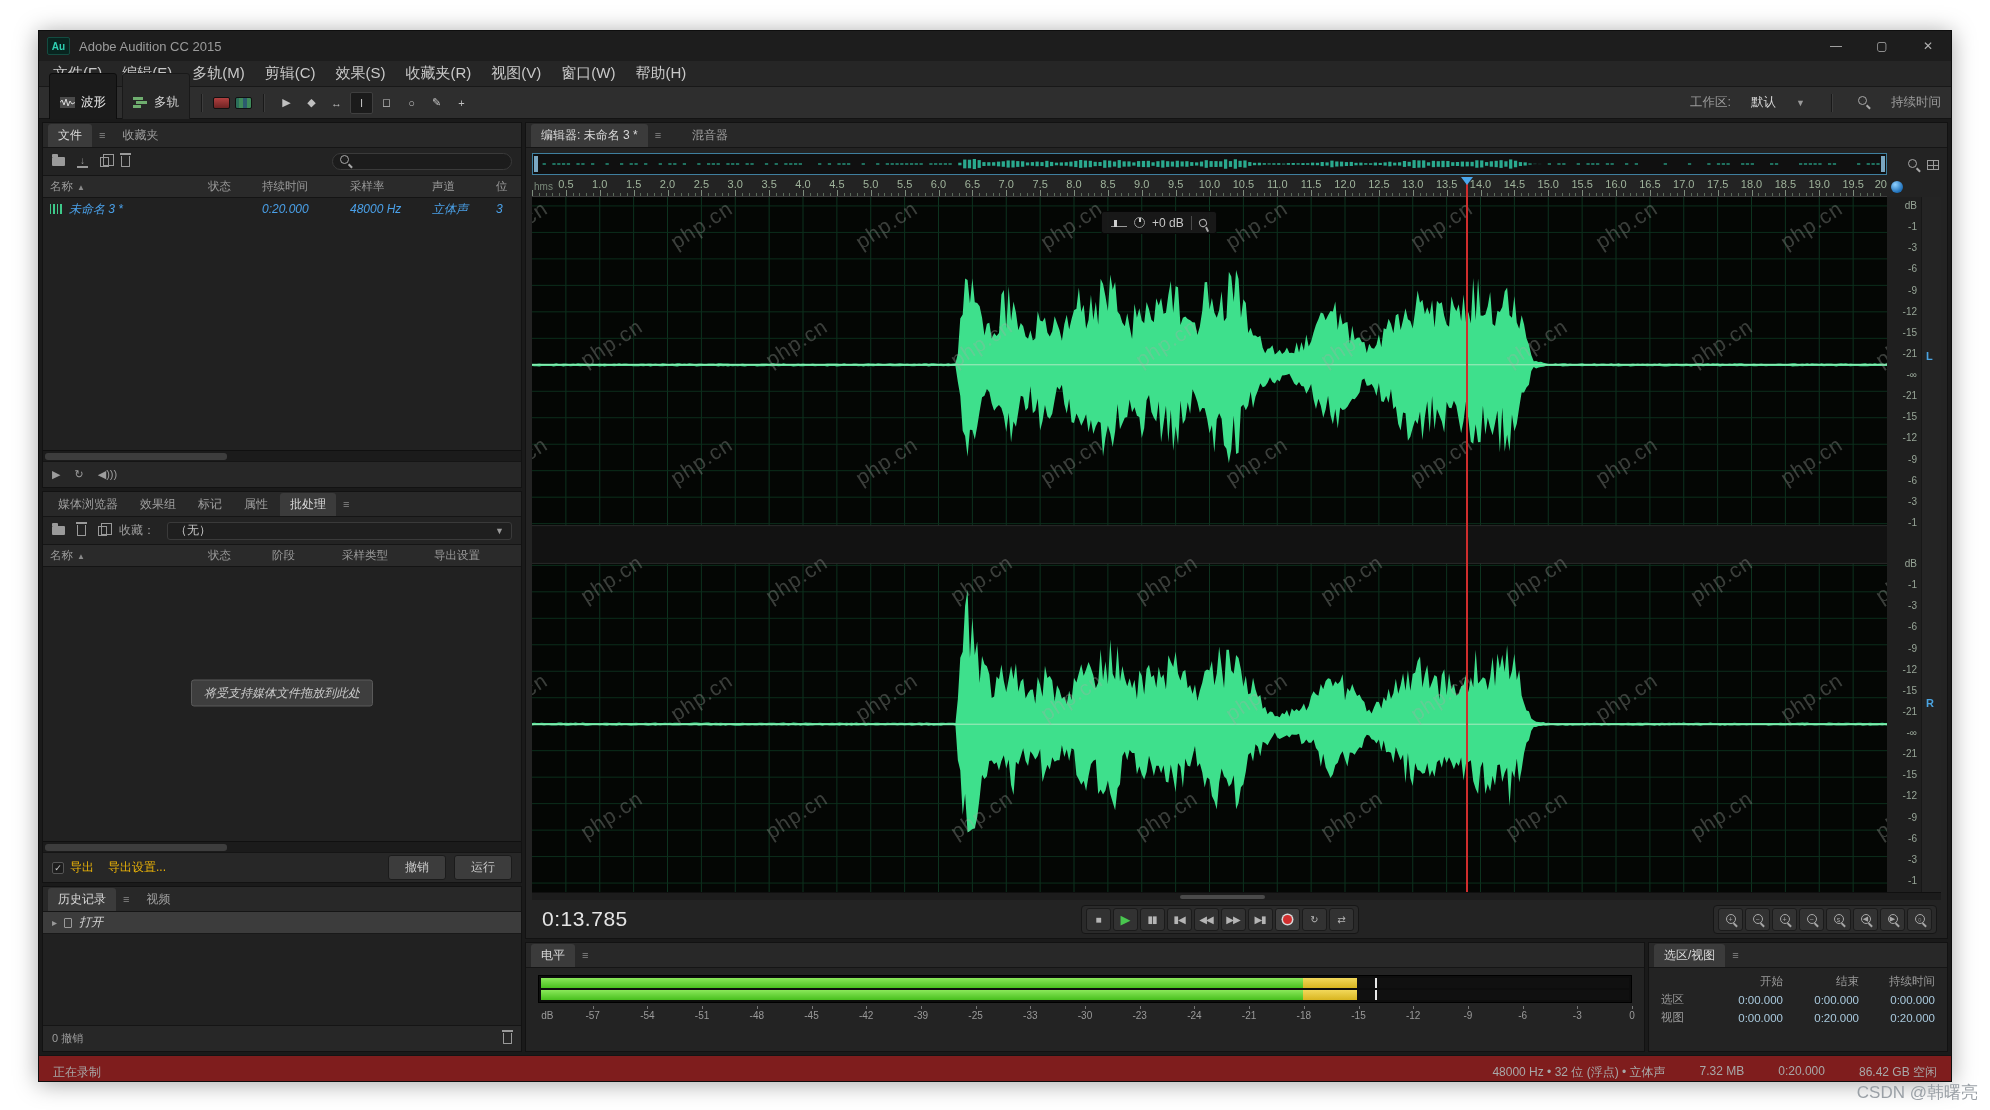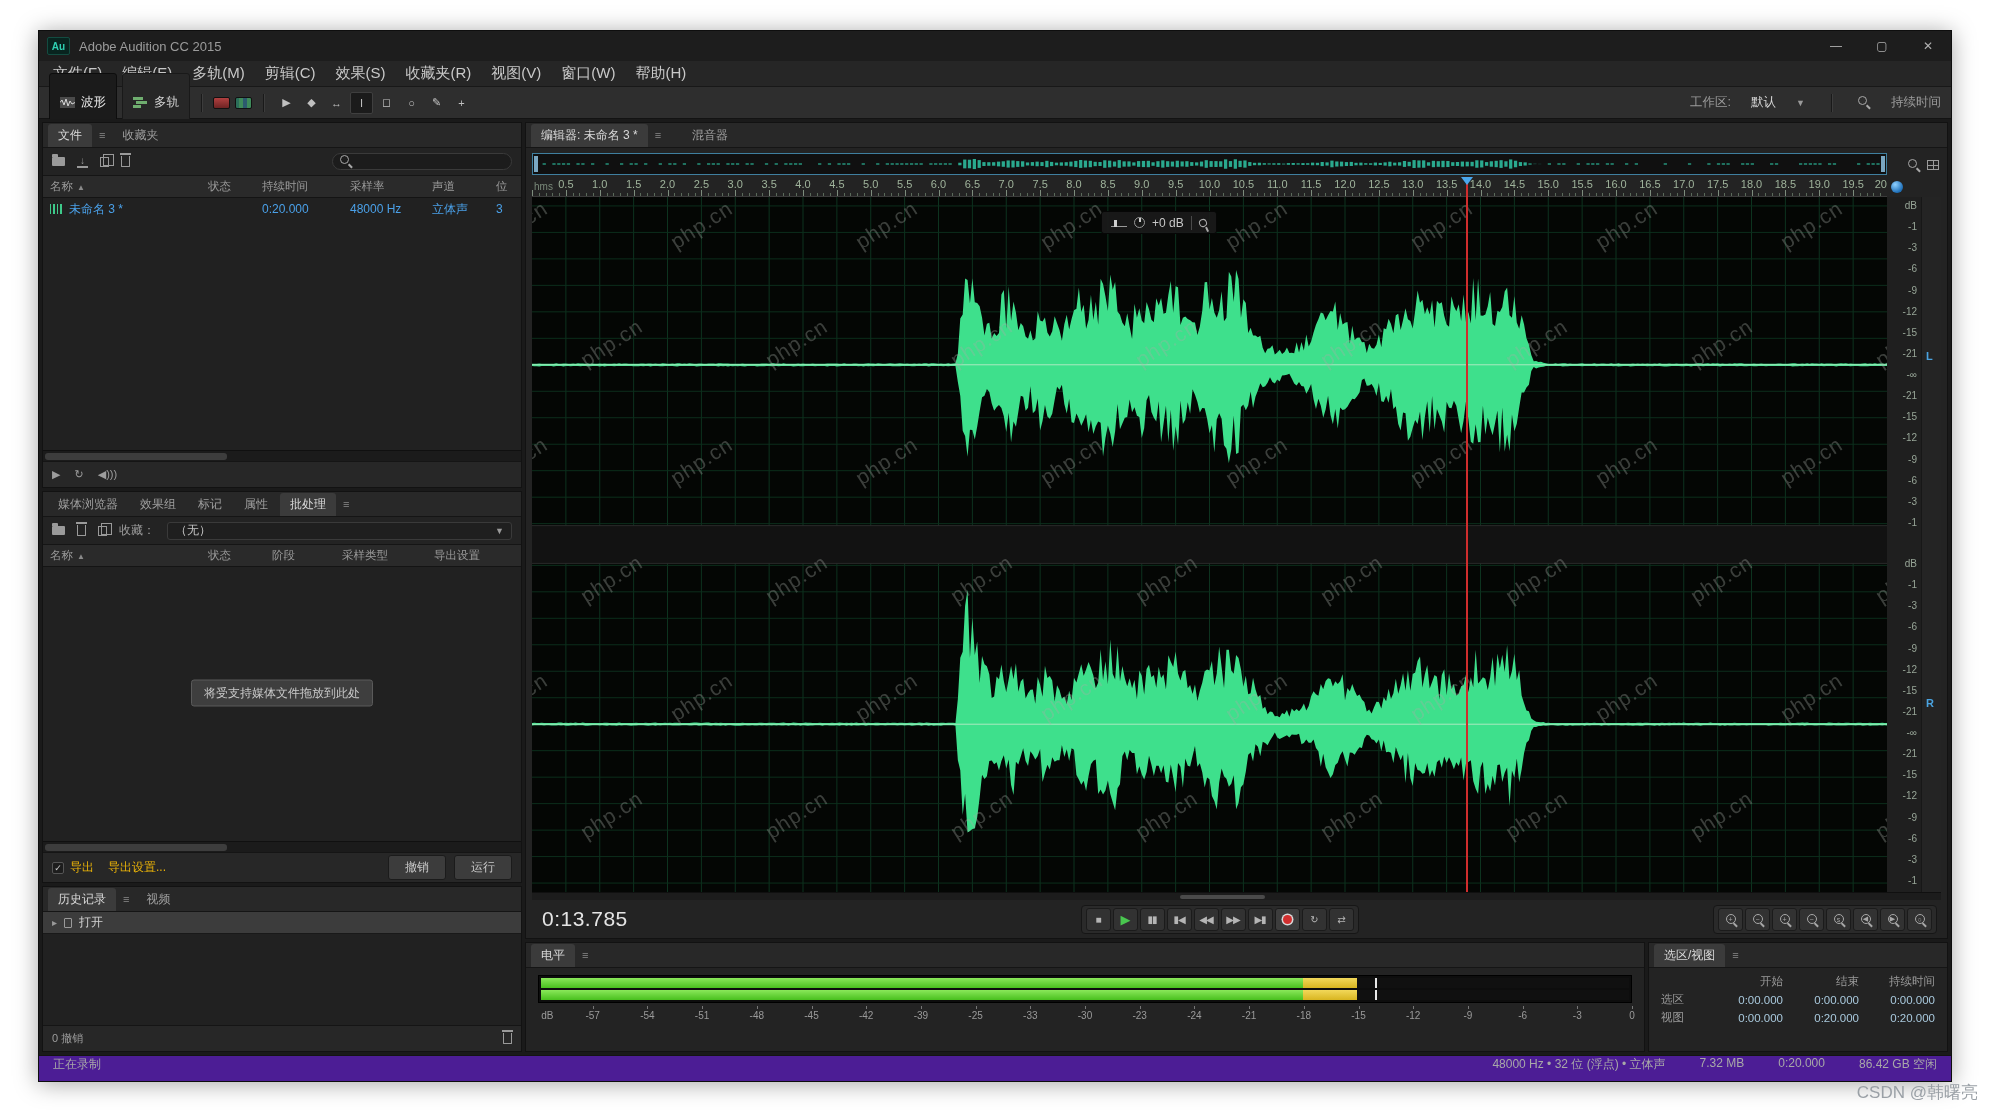--- a/index.html
+++ b/index.html
@@ -49,21 +49,21 @@
   .iimport::after{content:'';position:absolute;bottom:0;left:0;width:11px;height:1.5px;background:#9a9a9a;}
   .icopy{width:9px;height:10px;border:1px solid #9a9a9a;position:relative;display:inline-block;background:#232323;}
   .icopy::before{content:'';position:absolute;left:2px;top:-4px;width:9px;height:10px;border:1px solid #9a9a9a;}
   .itrash{width:9px;height:11px;border:1px solid #9a9a9a;border-top:none;border-radius:0 0 1px 1px;position:relative;display:inline-block;}
   .itrash::before{content:'';position:absolute;top:-3px;left:-2px;width:11px;height:1.5px;background:#9a9a9a;}
   .searchbox{flex:1;max-width:180px;margin-left:auto;height:17px;border:1px solid #3a3a3a;border-radius:9px;background:#1c1c1c;display:flex;align-items:center;padding:0 7px;gap:5px;}
   .colhdr{height:22px;display:grid;align-items:center;font-size:11.5px;color:#9a9a9a;border-bottom:1px solid #141414;background:#2a2a2a;padding:0 7px;flex:0 0 auto;}
   .files .colhdr,.filerow{grid-template-columns:158px 54px 88px 82px 64px 1fr;}
   .batch .colhdr{grid-template-columns:158px 64px 70px 92px 1fr;}
   .sortarrow{font-size:8px;color:#8a8a8a;margin-left:4px;}
-  .listarea{flex:1;background:#212121;position:relative;overflow:hidden;}
+  .listarea{flex:1;background:#212121;position:relative;overflow:hidden;font-style:italic;}
   .filerow{height:22px;display:grid;align-items:center;font-size:12px;color:#4aa0e8;padding:0 7px;}
   .namecell{display:flex;align-items:center;gap:6px;overflow:hidden;white-space:nowrap;}
   .fwaveicon{width:13px;height:10px;flex:0 0 auto;background:repeating-linear-gradient(90deg,#3ec98a 0 1.5px,transparent 1.5px 3.5px);}
   .hscrollbar{height:11px;background:#1b1b1b;border-top:1px solid #101010;position:relative;flex:0 0 auto;}
   .hthumb{position:absolute;left:2px;top:2px;height:7px;width:38%;background:#3d3d3d;border-radius:3px;}
   .panelfooter{height:26px;display:flex;align-items:center;gap:14px;padding:0 9px;border-top:1px solid #151515;background:#272727;font-size:11px;color:#9d9d9d;flex:0 0 auto;}
   .drophint{position:absolute;top:46%;left:50%;transform:translate(-50%,-50%);background:#3e3e3e;border:1px solid #5a5a5a;border-radius:3px;padding:4px 12px;color:#c9c9c9;font-size:12px;white-space:nowrap;}
   .favdrop{flex:1;height:18px;background:#1f1f1f;border:1px solid #3a3a3a;border-radius:3px;display:flex;align-items:center;padding:0 7px;font-size:12px;color:#c5c5c5;}
   .favdrop .ddarrow{margin-left:auto;}
   .favlabel{font-size:12px;color:#9d9d9d;}
@@ -140,21 +140,21 @@
   .meter-scale{position:relative;height:18px;margin-top:3px;}
   .mlab{position:absolute;top:4px;transform:translateX(-50%);font-size:10px;color:#9a9a9a;}
   .mlab.first{transform:none;}
   .mtick{position:absolute;top:0;width:1px;height:3px;background:#777;}
   .svtable{flex:1;padding:6px 12px;display:flex;flex-direction:column;gap:3px;font-size:11.5px;}
   .svrow{display:grid;grid-template-columns:46px 1fr 1fr 1fr;align-items:center;}
   .svcell{text-align:right;color:#a9c9dd;}
   .svhdr .svcell{color:#9a9a9a;}
   .svlabel{color:#9a9a9a;text-align:left;}
   
-  .statusbar{height:26px;background:#4c1d95;border-top:1px solid #141414;display:flex;align-items:flex-start;padding:0 14px;font-size:12px;color:#a8a8a8;flex:0 0 auto;}
+  .statusbar{height:26px;background:#7f1d1d;border-top:1px solid #141414;display:flex;align-items:flex-end;padding:0 14px;font-size:12px;color:#a8a8a8;flex:0 0 auto;}
   .statusright{margin-left:auto;display:flex;gap:34px;}
   .credit{position:absolute;right:12px;bottom:6px;font-size:17px;color:#9aa0a6;}
   .editortabs .ptab.active{background:#3b3b3b;}
 </style>
 </head>
 <body>
 
 <div class="page">
 <div class="appwindow">
 

